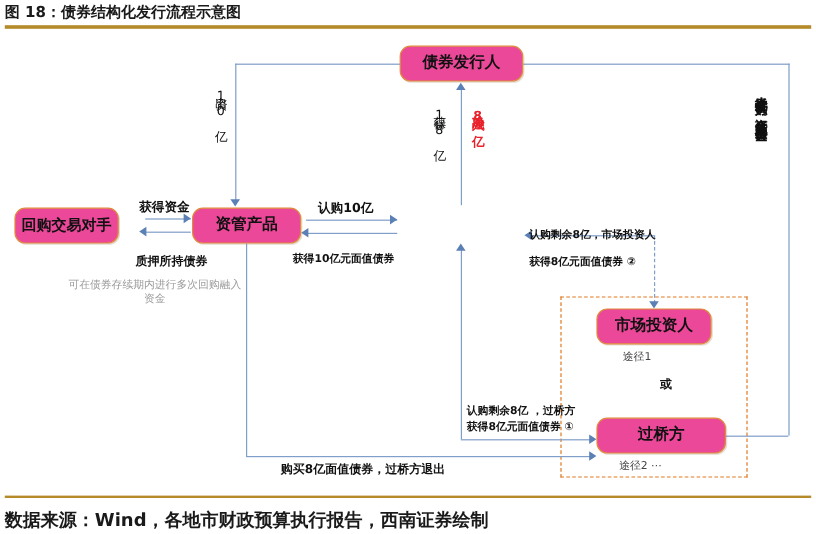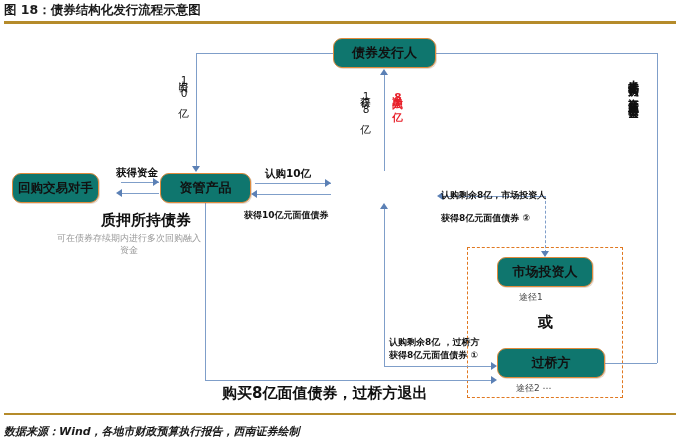--- a/index.html
+++ b/index.html
@@ -21,28 +21,28 @@
   .rule-top{
     position:absolute;left:4px;top:21px;width:672px;height:3px;
     background:#b58b2a;
   }
   .rule-bottom{
     position:absolute;left:4px;top:413px;width:672px;height:2px;
     background:#b58b2a;
   }
   .source{
     position:absolute;left:4px;top:424px;
-    font-size:11px;font-style:italic;font-weight:bold;color:#1a1a1a;
+    font-size:15px;font-weight:bold;color:#1a1a1a;
     white-space:nowrap;
   }
 
   
   .node{
     position:absolute;box-sizing:border-box;
-    background:#0f766e;
+    background:#ec4899;
     border:1.4px solid #e08a3c;
     border-radius:9px;
     display:flex;flex-direction:column;
     align-items:center;justify-content:center;
     color:#111;font-weight:bold;
     box-shadow:1px 1px 0 rgba(150,110,70,.25);
     text-align:center;line-height:1.15;
   }
   .node .l1{display:block;}
   .node .l2{display:block;}
@@ -71,21 +71,21 @@
   .arw-r{border-top:4px solid transparent;border-bottom:4px solid transparent;border-left:6px solid #5b80b5;}
   .arw-l{border-top:4px solid transparent;border-bottom:4px solid transparent;border-right:6px solid #5b80b5;}
   .arw-u{border-left:4px solid transparent;border-right:4px solid transparent;border-bottom:6px solid #5b80b5;}
   .arw-d{border-left:4px solid transparent;border-right:4px solid transparent;border-top:6px solid #5b80b5;}
 
   
   .lbl{position:absolute;color:#111;white-space:nowrap;}
   .lbl-b{font-weight:bold;}
   .lbl-sm{font-size:9px;}
   .lbl-md{font-size:10.5px;}
-  .lbl-lg{font-size:15px;}
+  .lbl-lg{font-size:10px;margin-left:12px;}
   .lbl-gray{color:#9a9a9a;}
   .lbl-wrap{white-space:normal;text-align:center;}
 
   .vert{
     position:absolute;
     writing-mode:vertical-rl;
     text-orientation:upright;
     white-space:nowrap;
     color:#111;line-height:1.05;
   }

